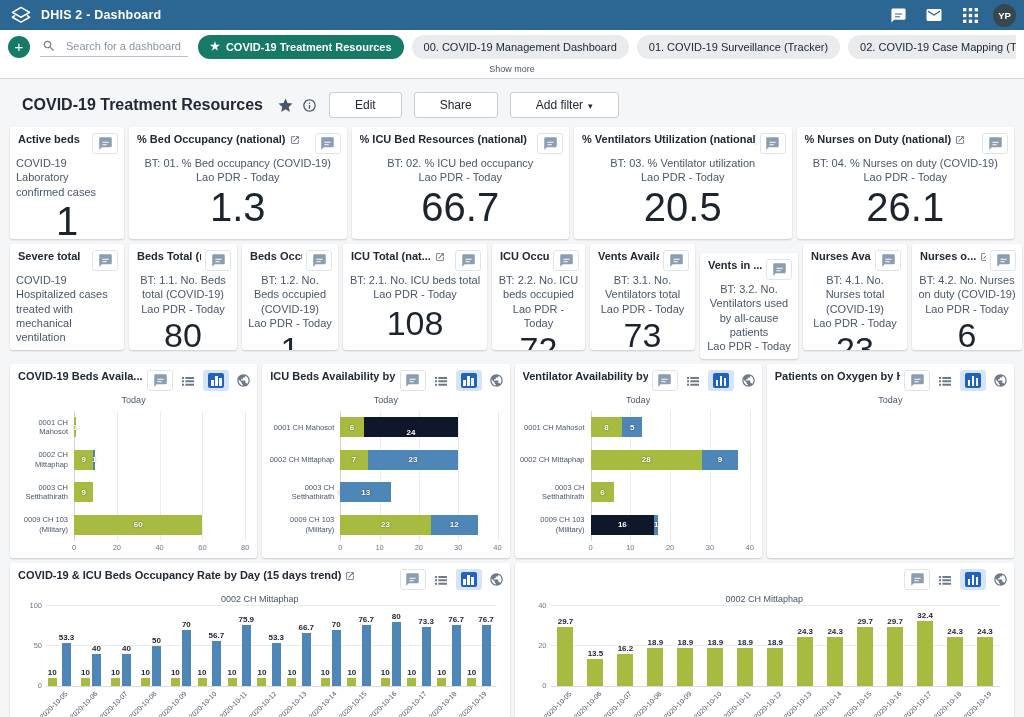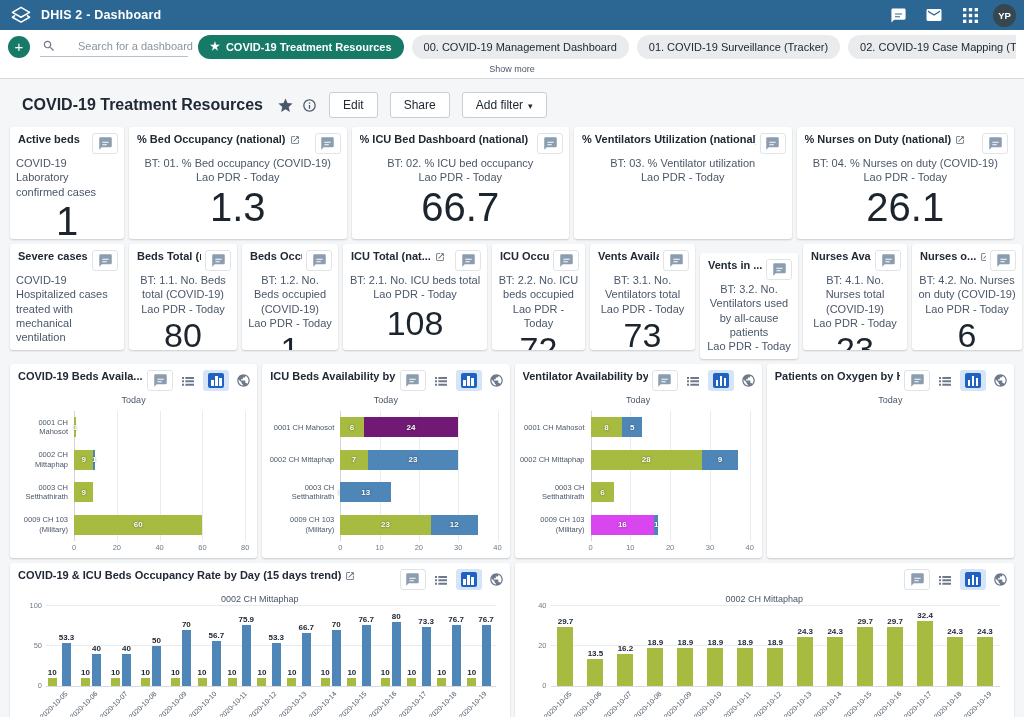--- a/index.html
+++ b/index.html
@@ -11,34 +11,34 @@
   .appbar .logo { width:22px; height:18px; margin:0 9px 0 10px; display:flex; align-items:center; }
   .appbar .app-title { font-size:12.5px; font-weight:bold; letter-spacing:.2px; }
   .appbar .spacer { flex:1; }
   .appbar .abtn { background:none; border:none; color:#fff; width:26px; height:26px; display:flex; align-items:center; justify-content:center; cursor:pointer; margin-right:10px; }
   .avatar { width:23px; height:23px; border-radius:50%; background:#37474f; color:#fff; font-size:9.5px; font-weight:bold; display:flex; align-items:center; justify-content:center; margin-right:8px; cursor:pointer; }
 
   
   .navwrap { background:#fff; border-bottom:1px solid #d5dbe0; }
   .navbar { height:33px; display:flex; align-items:center; padding:0 8px; gap:10px; }
   .add-btn { width:22px; height:22px; border-radius:50%; border:none; background:#177a67; color:#fff; font-size:15px; line-height:1; display:flex; align-items:center; justify-content:center; cursor:pointer; flex:0 0 auto; }
-  .search { display:flex; align-items:center; gap:22px; border-bottom:1px solid #b8c1ca; padding:2px 2px 3px 2px; width:148px; flex:0 0 auto; }
+  .search { display:flex; align-items:center; gap:10px; border-bottom:1px solid #b8c1ca; padding:2px 2px 3px 2px; width:148px; flex:0 0 auto; }
   .search input { border:none; outline:none; width:120px; font-size:11px; color:#4a5768; font-family:"Liberation Sans", sans-serif; }
   .search input::placeholder { color:#8a95a1; }
   .chips { display:flex; gap:8px; align-items:center; overflow:hidden; }
   .chip { background:#e9ebed; border:none; border-radius:14px; padding:6px 12px; font-size:11px; font-weight:500; color:#212934; white-space:nowrap; cursor:pointer; font-family:"Liberation Sans", sans-serif; }
   .chip.selected { background:#177a67; color:#fff; font-weight:bold; display:flex; align-items:center; gap:6px; }
   .chip.selected .chip-star { font-size:11px; line-height:1; }
   .show-more { text-align:center; font-size:9px; color:#4a5768; padding:1px 0 4px; cursor:pointer; }
 
   
   .titlebar { display:flex; align-items:center; gap:8px; padding:13px 12px 9px; }
   .titlebar h1 { font-size:16px; font-weight:bold; margin-right:6px; }
   .ticon { background:none; border:none; display:flex; align-items:center; cursor:pointer; color:#4a5768; padding:0; }
-  .tbtn { background:#fff; border:1px solid #c7ced6; border-radius:3px; padding:5px 13px; font-size:12px; color:#212934; cursor:pointer; font-family:"Liberation Sans", sans-serif; margin-left:4px; }
+  .tbtn { background:#fff; border:1px solid #c7ced6; border-radius:3px; padding:5px 25px; font-size:12px; color:#212934; cursor:pointer; font-family:"Liberation Sans", sans-serif; margin-left:4px; }
   .tbtn .caret { font-size:9px; margin-left:5px; }
 
   
   main { padding:0 10px; }
   .cardrow { display:flex; gap:5px; margin-bottom:5px; }
   .card { background:#fff; border-radius:3px; box-shadow:0 1px 2px rgba(0,0,0,.18); display:flex; flex-direction:column; min-width:0; overflow:hidden; }
   .row1 .card { height:112px; }
   .row2 .card { height:106px; }
   .row3 .card { height:194px; flex:1; }
   .row4 .card { height:170px; flex:1; }
@@ -212,21 +212,21 @@
         </div>
         <div class="card-sub">
           <div>BT: 01. % Bed occupancy (COVID-19)</div>
           <div>Lao PDR - Today</div>
         </div>
         <div class="card-value">1.3</div>
       </div>
       <div class="card" style="flex: 1 1 0%;">
         <div class="card-head">
           <div class="card-title">
-            <span>% ICU Bed Dashboard (national)</span>
+            <span>% ICU Bed Resources (national)</span>
           </div>
           <button class="bubble-btn">
             <svg viewBox="0 0 24 24" width="15" height="15">
               <path fill="currentColor" d="M20 2H4c-1.1 0-2 .9-2 2v18l4-4h14c1.1 0 2-.9 2-2V4c0-1.1-.9-2-2-2zM7 9h10v1.6H7zm0 4h7v1.6H7z"></path>
             </svg>
           </button>
         </div>
         <div class="card-sub">
           <div>BT: 02. % ICU bed occupancy</div>
           <div>Lao PDR - Today</div>
@@ -241,20 +241,21 @@
           <button class="bubble-btn">
             <svg viewBox="0 0 24 24" width="15" height="15">
               <path fill="currentColor" d="M20 2H4c-1.1 0-2 .9-2 2v18l4-4h14c1.1 0 2-.9 2-2V4c0-1.1-.9-2-2-2zM7 9h10v1.6H7zm0 4h7v1.6H7z"></path>
             </svg>
           </button>
         </div>
         <div class="card-sub">
           <div>BT: 03. % Ventilator utilization</div>
           <div>Lao PDR - Today</div>
         </div>
+        <div class="card-value">20.5</div>
       </div>
       <div class="card" style="flex: 1 1 0%;">
         <div class="card-head">
           <div class="card-title">
             <span>% Nurses on Duty (national)</span>
             <button class="ext">
               <svg viewBox="0 0 24 24" width="10" height="10">
                 <path fill="currentColor" d="M19 19H5V5h7V3H5c-1.11 0-2 .9-2 2v14c0 1.1.89 2 2 2h14c1.1 0 2-.9 2-2v-7h-2v7zM14 3v2h3.59l-9.83 9.83 1.41 1.41L19 6.41V10h2V3h-7z"></path>
               </svg>
             </button>
@@ -269,21 +270,21 @@
           <div>BT: 04. % Nurses on duty (COVID-19)</div>
           <div>Lao PDR - Today</div>
         </div>
         <div class="card-value">26.1</div>
       </div>
     </div>
   <div class="cardrow row2" id="row2">
       <div class="card" style="flex: 0 0 114px;">
         <div class="card-head">
           <div class="card-title">
-            <span>Severe cases</span>
+            <span>Severe total</span>
           </div>
           <button class="bubble-btn">
             <svg viewBox="0 0 24 24" width="15" height="15">
               <path fill="currentColor" d="M20 2H4c-1.1 0-2 .9-2 2v18l4-4h14c1.1 0 2-.9 2-2V4c0-1.1-.9-2-2-2zM7 9h10v1.6H7zm0 4h7v1.6H7z"></path>
             </svg>
           </button>
         </div>
         <div class="card-sub left">
           <div>COVID-19 Hospitalized cases treated with mechanical ventilation</div>
         </div>
@@ -575,21 +576,21 @@
               <div class="vgrid" style="left: 25%;"></div>
               <div class="vgrid" style="left: 50%;"></div>
               <div class="vgrid" style="left: 75%;"></div>
               <div class="vgrid" style="left: 100%;"></div>
               <div class="hbar-rows">
                 <div class="hbar-row">
                   <div class="hbar-bar">
                     <div class="hseg" style="width: 15%; background: rgb(166, 187, 64);">
                       <span>6</span>
                     </div>
-                    <div class="hseg" style="width: 60%; background: #701a75;">
+                    <div class="hseg" style="width: 60%; background: #0f172a; align-items: flex-end;">
                       <span>24</span>
                     </div>
                   </div>
                 </div>
                 <div class="hbar-row">
                   <div class="hbar-bar">
                     <div class="hseg" style="width: 17.5%; background: rgb(166, 187, 64);">
                       <span>7</span>
                     </div>
                     <div class="hseg" style="width: 57.5%; background: rgb(79, 134, 184);">
@@ -701,21 +702,21 @@
                 <div class="hbar-row">
                   <div class="hbar-bar">
                     <div class="hseg" style="width: 15%; background: rgb(166, 187, 64);">
                       <span>6</span>
                     </div>
                     <div class="hseg" style="width: 0%; background: rgb(79, 134, 184);"></div>
                   </div>
                 </div>
                 <div class="hbar-row">
                   <div class="hbar-bar">
-                    <div class="hseg" style="width: 40%; background: #d946ef;">
+                    <div class="hseg" style="width: 40%; background: #0f172a;">
                       <span>16</span>
                     </div>
                     <div class="hseg" style="width: 2.5%; background: rgb(79, 134, 184);">
                       <span>1</span>
                     </div>
                   </div>
                 </div>
               </div>
             </div>
           </div>

